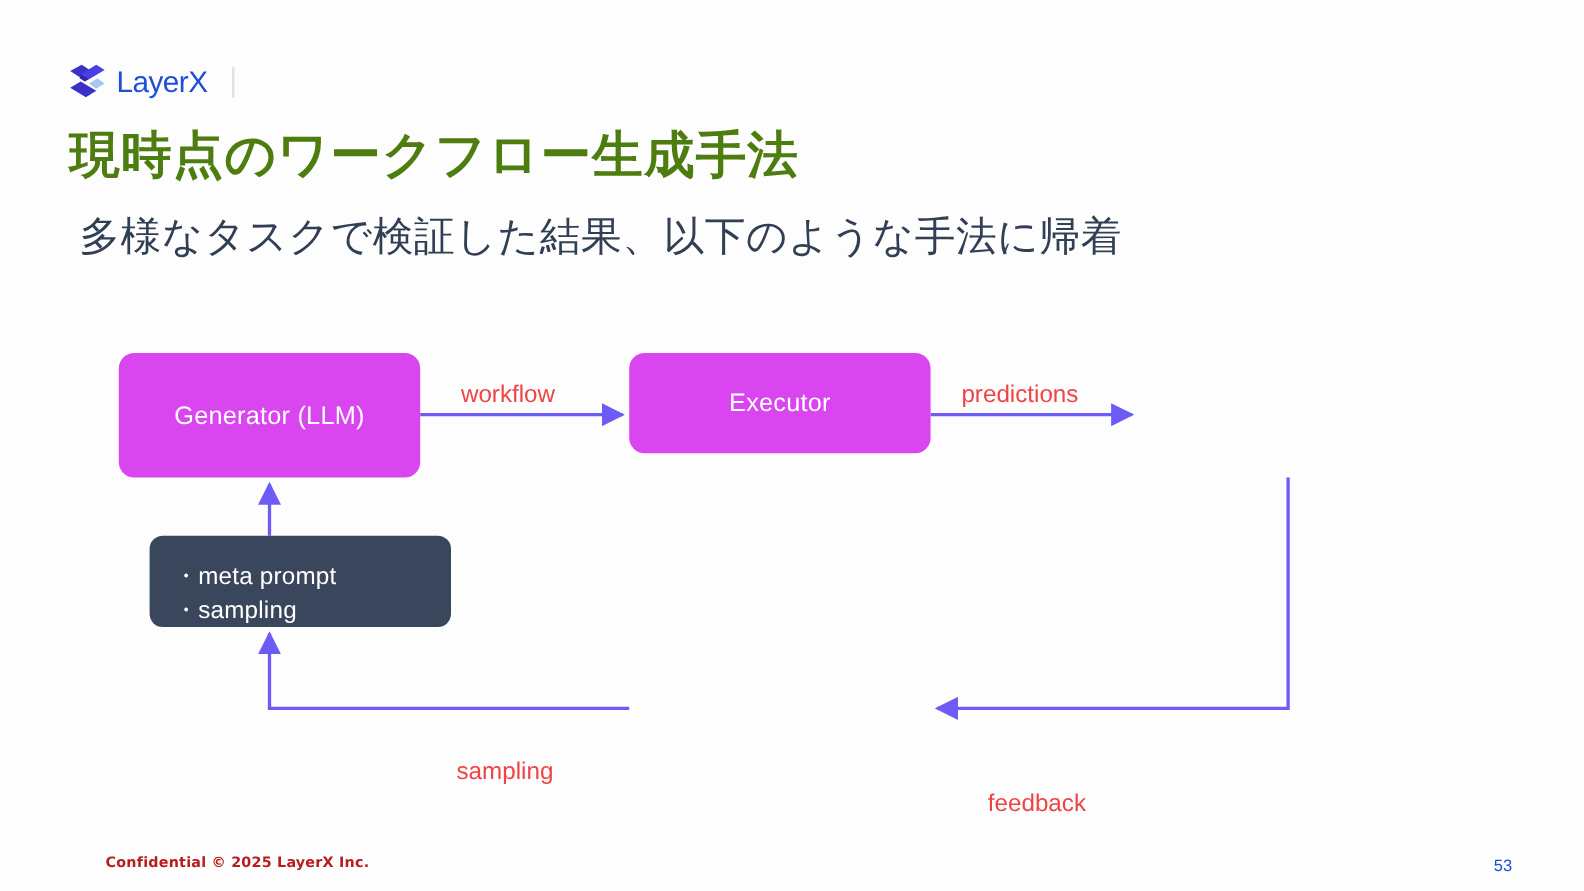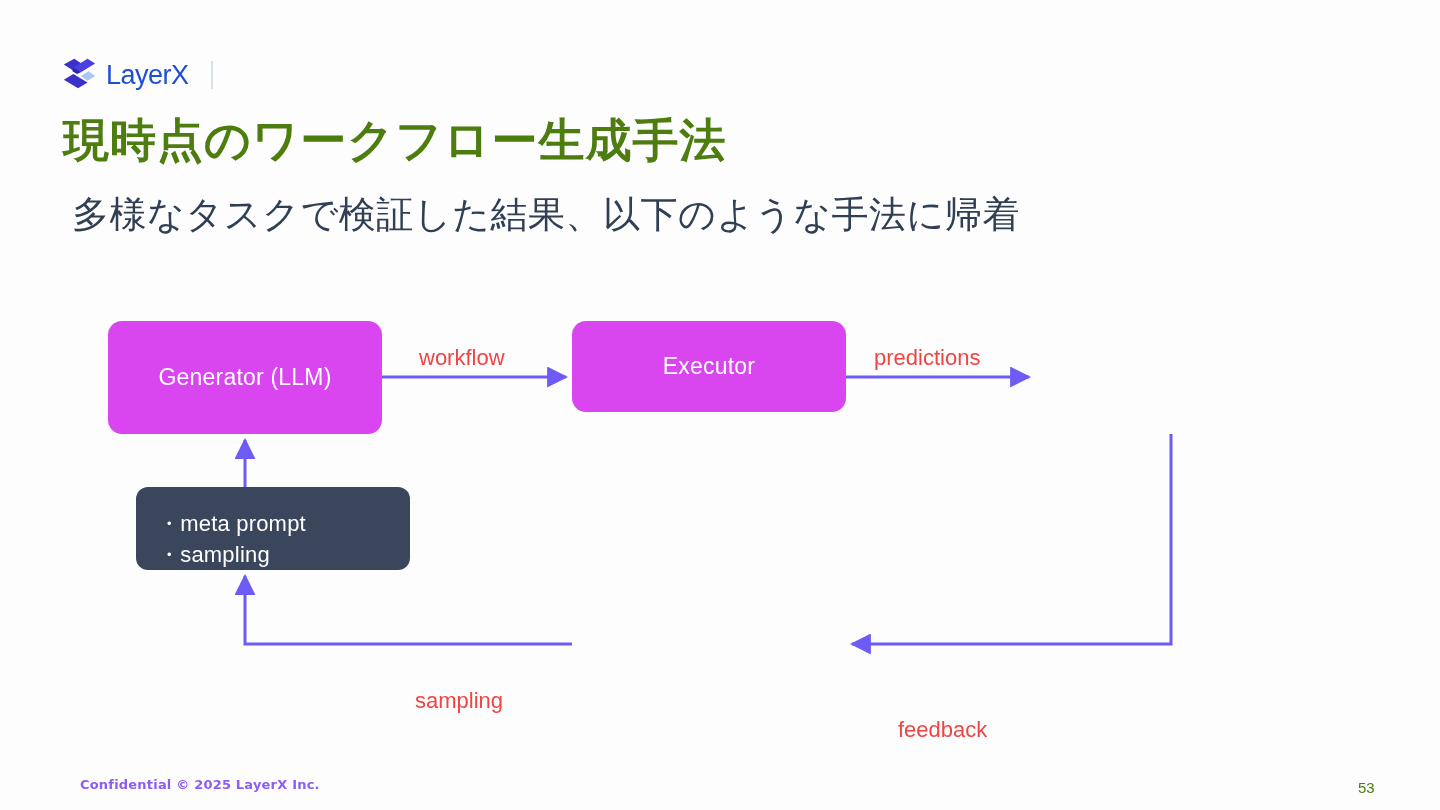--- a/index.html
+++ b/index.html
@@ -135,34 +135,34 @@
     margin-top: 16px;
   }
   #label-workflow    { left: 419px; top: 329px; }
   #label-predictions { left: 874px; top: 329px; }
   #label-sampling    { left: 415px; top: 672px; }
   #label-feedback    { left: 898px; top: 701px; }
 
   
   #footer-note {
     position: absolute;
-    left: 80px;
+    left: 96px;
     top: 777px;
     font-size: 13px;
     font-weight: 700;
-    color: #8b5cf6;
+    color: #b91c1c;
     letter-spacing: 0.2px;
     font-family: "DejaVu Sans", sans-serif;
   }
   #page-number {
     position: absolute;
     left: 1358px;
     top: 779px;
     font-size: 15px;
-    color: #4d7c0f;
+    color: #1d4ed8;
   }
 </style>
 </head>
 <body>
 
 <div id="slide">
 
   <div id="brand">
     <svg id="brand-mark" viewBox="0 0 40 40">
       <polygon points="4,9 15,3 29,12 18,18" fill="#3b31c9"></polygon>

